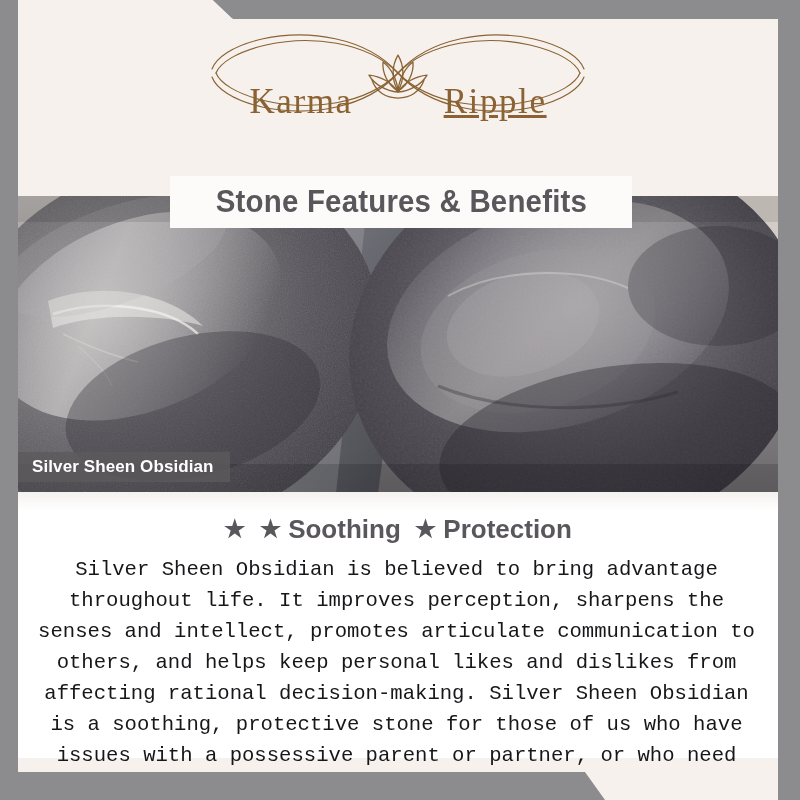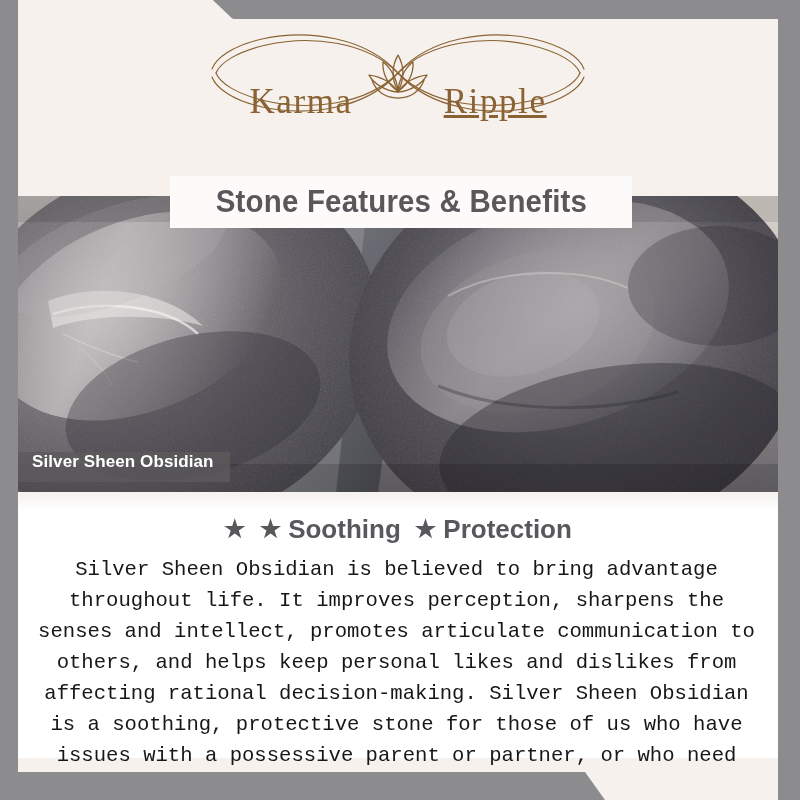--- a/index.html
+++ b/index.html
@@ -141,21 +141,21 @@
   }
   .photo svg { display: block; }
 
   .photo-caption {
     position: absolute;
     left: 18px;
     top: 452px;
     height: 30px;
     padding: 0 16px 0 14px;
     display: flex;
-    align-items: flex-start;
+    align-items: center;
     background: rgba(92, 90, 93, 0.80);
     z-index: 5;
   }
   .photo-caption-text {
     font-family: "Liberation Sans Narrow", "Liberation Sans", sans-serif;
     font-size: 17px;
     font-weight: bold;
     color: #ffffff;
     white-space: nowrap;
     letter-spacing: 0.1px;

